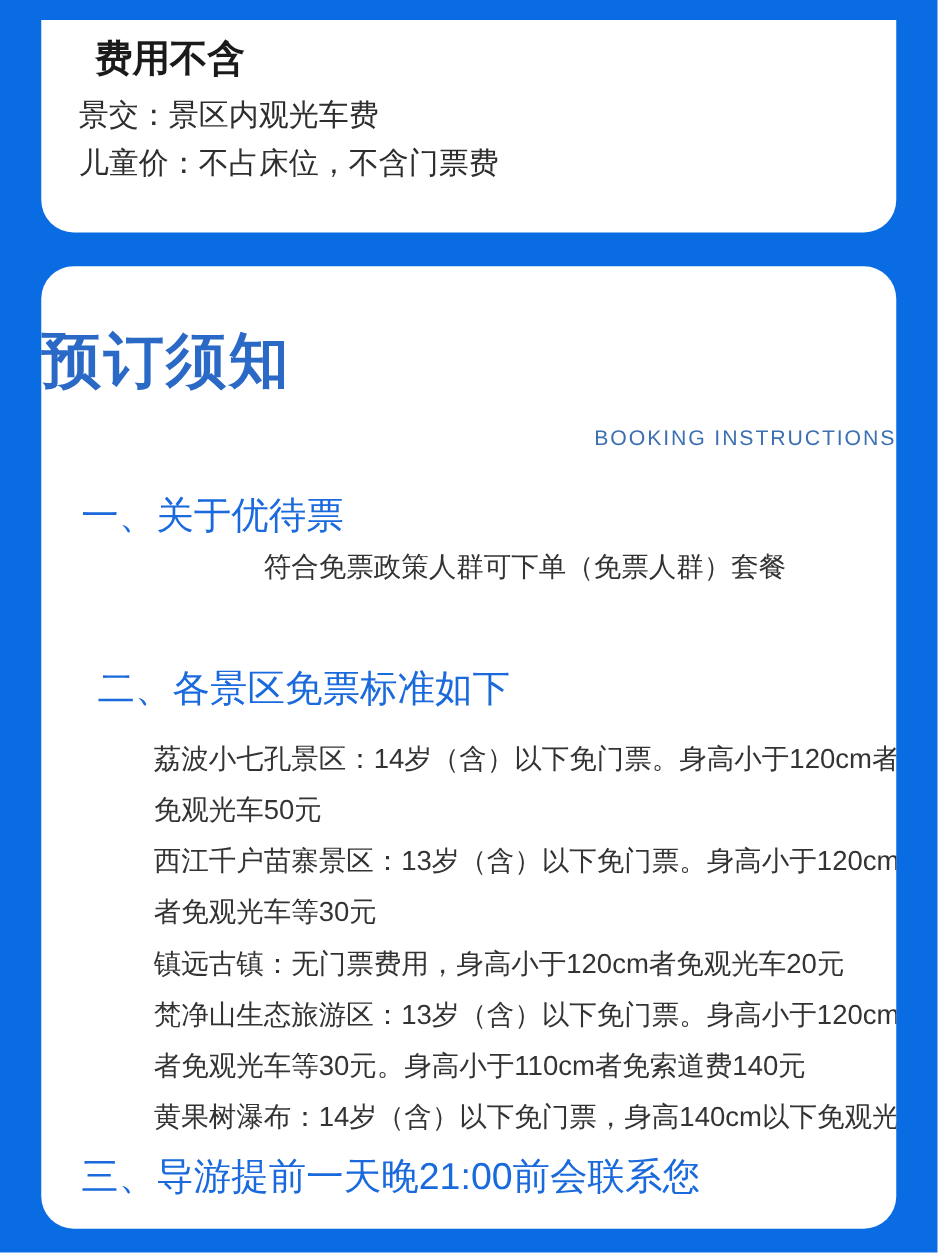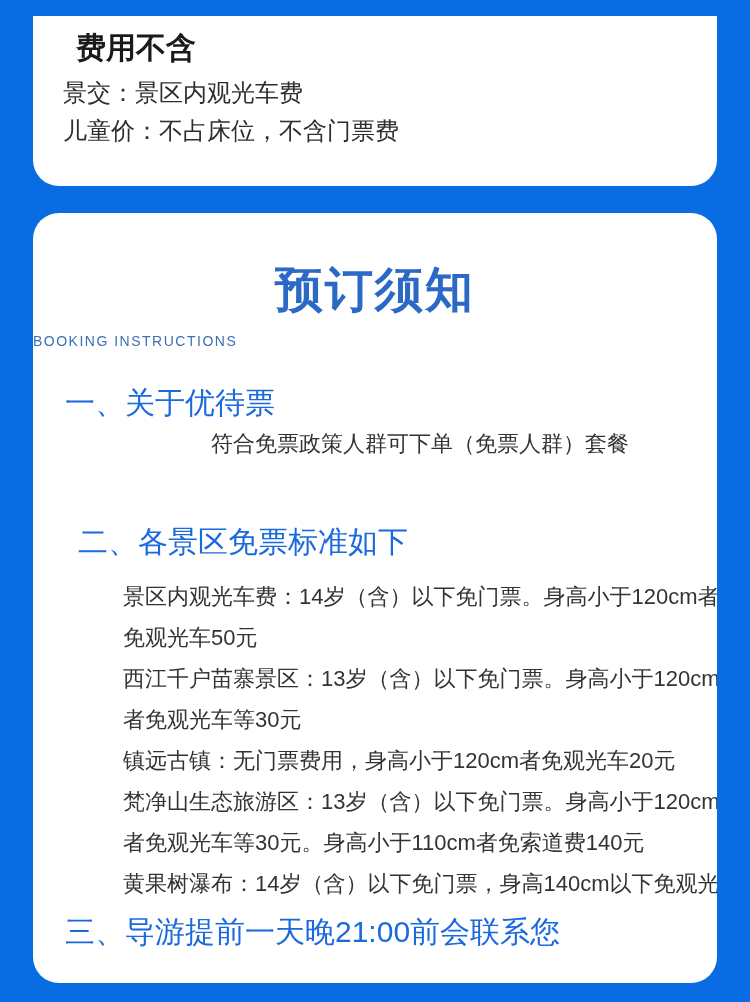--- a/index.html
+++ b/index.html
@@ -48,31 +48,30 @@
     white-space:nowrap;
   }
   
   .booking-card{
     top:213px;
     height:770px;
     border-radius:26px;
     padding-top:50px;
   }
   .booking-title{
-    text-align:center;
     font-size:48px;
     line-height:54px;
     font-weight:900;
     letter-spacing:2px;
     color:var(--title-blue);
   }
   .booking-subtitle{
-    text-align:left;
-    margin-top:14px;
-    font-size:14px;
+    text-align:right;
+    margin-top:24px;
+    font-size:17px;
     line-height:20px;
     letter-spacing:1.5px;
     color:var(--subtitle-blue);
   }
   .section-heading{
     margin-left:32px;
     font-size:30px;
     line-height:36px;
     font-weight:400;
     color:var(--heading-blue);
@@ -108,21 +107,21 @@
   <h1 class="booking-title">预订须知</h1>
   <div class="booking-subtitle">BOOKING INSTRUCTIONS</div>
 
   <h3 class="section-heading heading-1">一、关于优待票</h3>
   <div class="section-body body-1">
       <div class="line">符合免票政策人群可下单（免票人群）套餐</div>
     </div>
 
   <h3 class="section-heading heading-2">二、各景区免票标准如下</h3>
   <div class="section-body body-2">
-      <div class="line">景区内观光车费：14岁（含）以下免门票。身高小于120cm者</div>
+      <div class="line">荔波小七孔景区：14岁（含）以下免门票。身高小于120cm者</div>
       <div class="line">免观光车50元</div>
       <div class="line">西江千户苗寨景区：13岁（含）以下免门票。身高小于120cm</div>
       <div class="line">者免观光车等30元</div>
       <div class="line">镇远古镇：无门票费用，身高小于120cm者免观光车20元</div>
       <div class="line">梵净山生态旅游区：13岁（含）以下免门票。身高小于120cm</div>
       <div class="line">者免观光车等30元。身高小于110cm者免索道费140元</div>
       <div class="line">黄果树瀑布：14岁（含）以下免门票，身高140cm以下免观光车</div>
     </div>
 
   <h3 class="section-heading heading-3">三、导游提前一天晚21:00前会联系您</h3>

